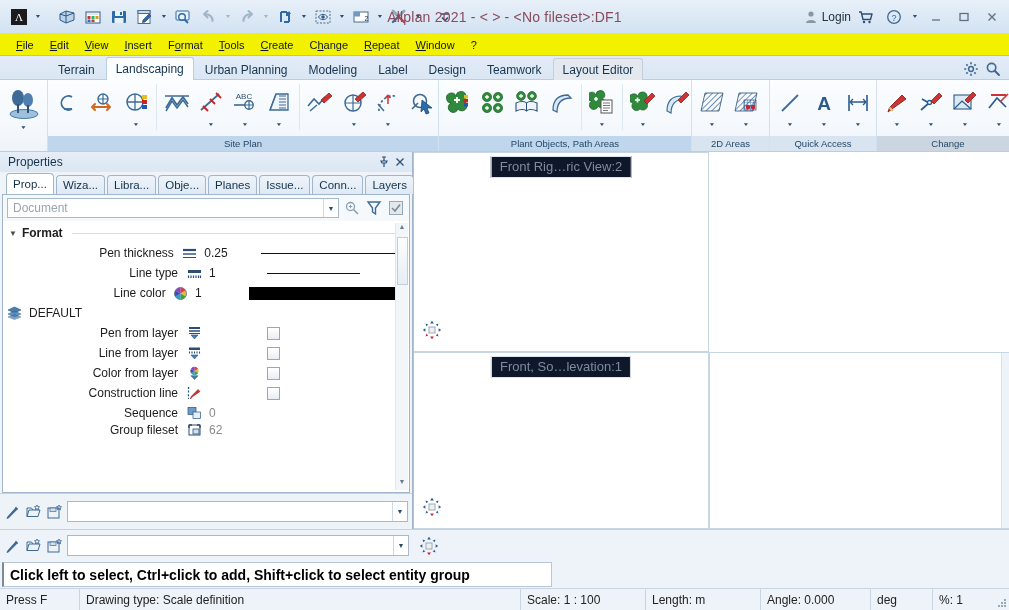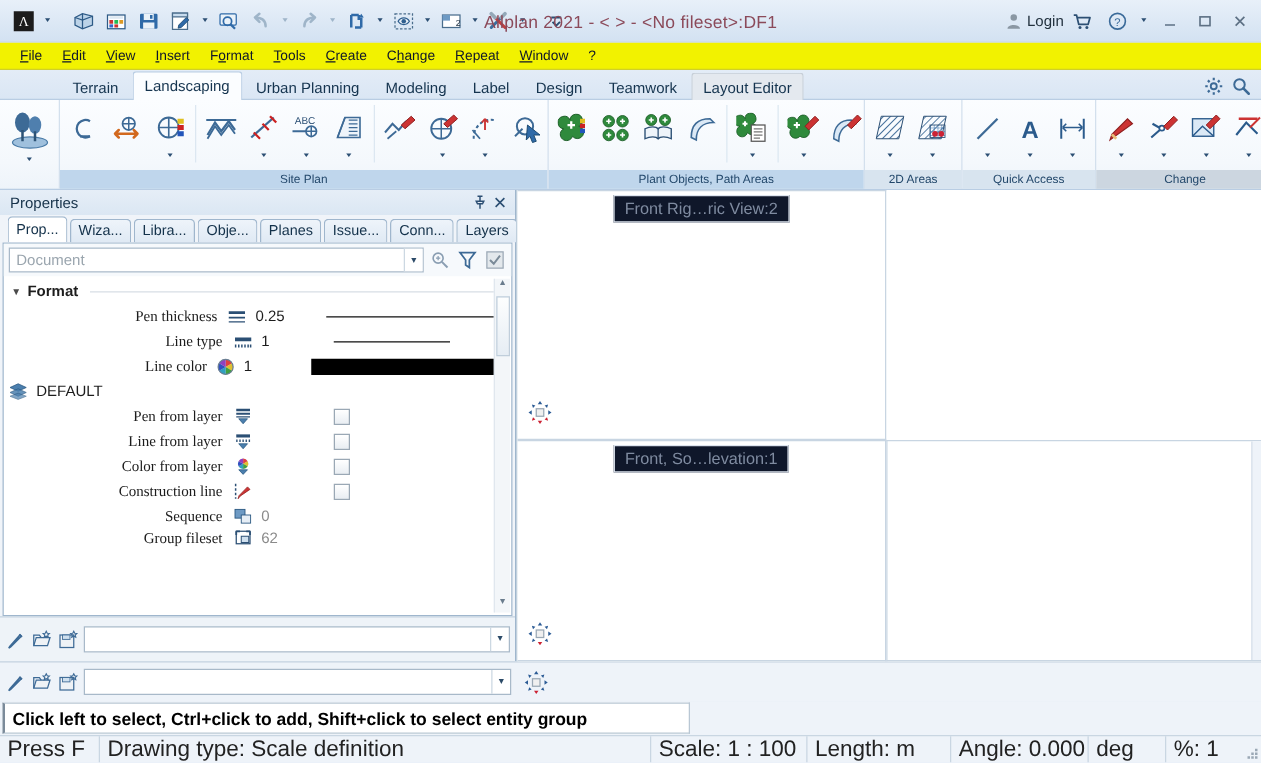--- a/index.html
+++ b/index.html
@@ -224,21 +224,21 @@
     padding: 2px 8px 3px 6px; font-weight: bold; font-size: 12px; color: #1d1d1d;
   }
   .sect-hdr .tri { font-size: 8px; color: #4b4b4b; }
   .sect-hdr .rule { flex: 1; height: 1px; background: #d7dee5; margin-left: 4px; }
   .prow {
     display: flex; align-items: center;
     height: 20px; padding-right: 8px;
   }
   .plabel {
     width: 180px; text-align: right; padding-right: 5px;
-    font-size: 12px; color: #1c1c1c; white-space: nowrap; font-family: Liberation Serif, serif;
+    font-size: 12px; color: #1c1c1c; white-space: nowrap;
   }
   .picon { width: 22px; display: flex; align-items: center; justify-content: center; }
   .pval { font-size: 12px; color: #1c1c1c; width: 62px; padding-left: 4px; white-space: nowrap;}
   .pval.dim { color: #8a8a8a; }
   .pextra { flex: 1; display: flex; align-items: center; }
   .cbox { width: 13px; height: 13px; border: 1px solid #9aa8b5; background: linear-gradient(180deg,#fff,#e9eef3); }
   .pscroll {
     position: absolute; right: 1px; top: 2px; bottom: 2px; width: 13px;
     background: #f3f6f9; border-left: 1px solid #e0e7ee;
     display: flex; flex-direction: column; align-items: center;
@@ -334,21 +334,21 @@
   }
   .promptwrap { height: 27px; flex: 0 0 27px; display: flex; background: #eef3f9; padding-top: 1px;}
   .promptwrap .left { width: 554px; display: flex; }
   .promptwrap .right { flex: 1; }
 
   .statusbar {
     height: 22px; flex: 0 0 22px;
     display: flex; align-items: stretch;
     background: #eef3f9;
     border-top: 1px solid #c9d6e2;
-    font-size: 18px; color: #222;
+    font-size: 12px; color: #222;
   }
   .sb-cell {
     display: flex; align-items: center;
     padding: 0 6px;
     border-right: 1px solid #c9d6e2;
     white-space: nowrap;
   }
   .sb-cell.grow { flex: 1; border-right: none; }
   .sb-grip {
     width: 16px; display: flex; align-items: flex-end; justify-content: flex-end;

